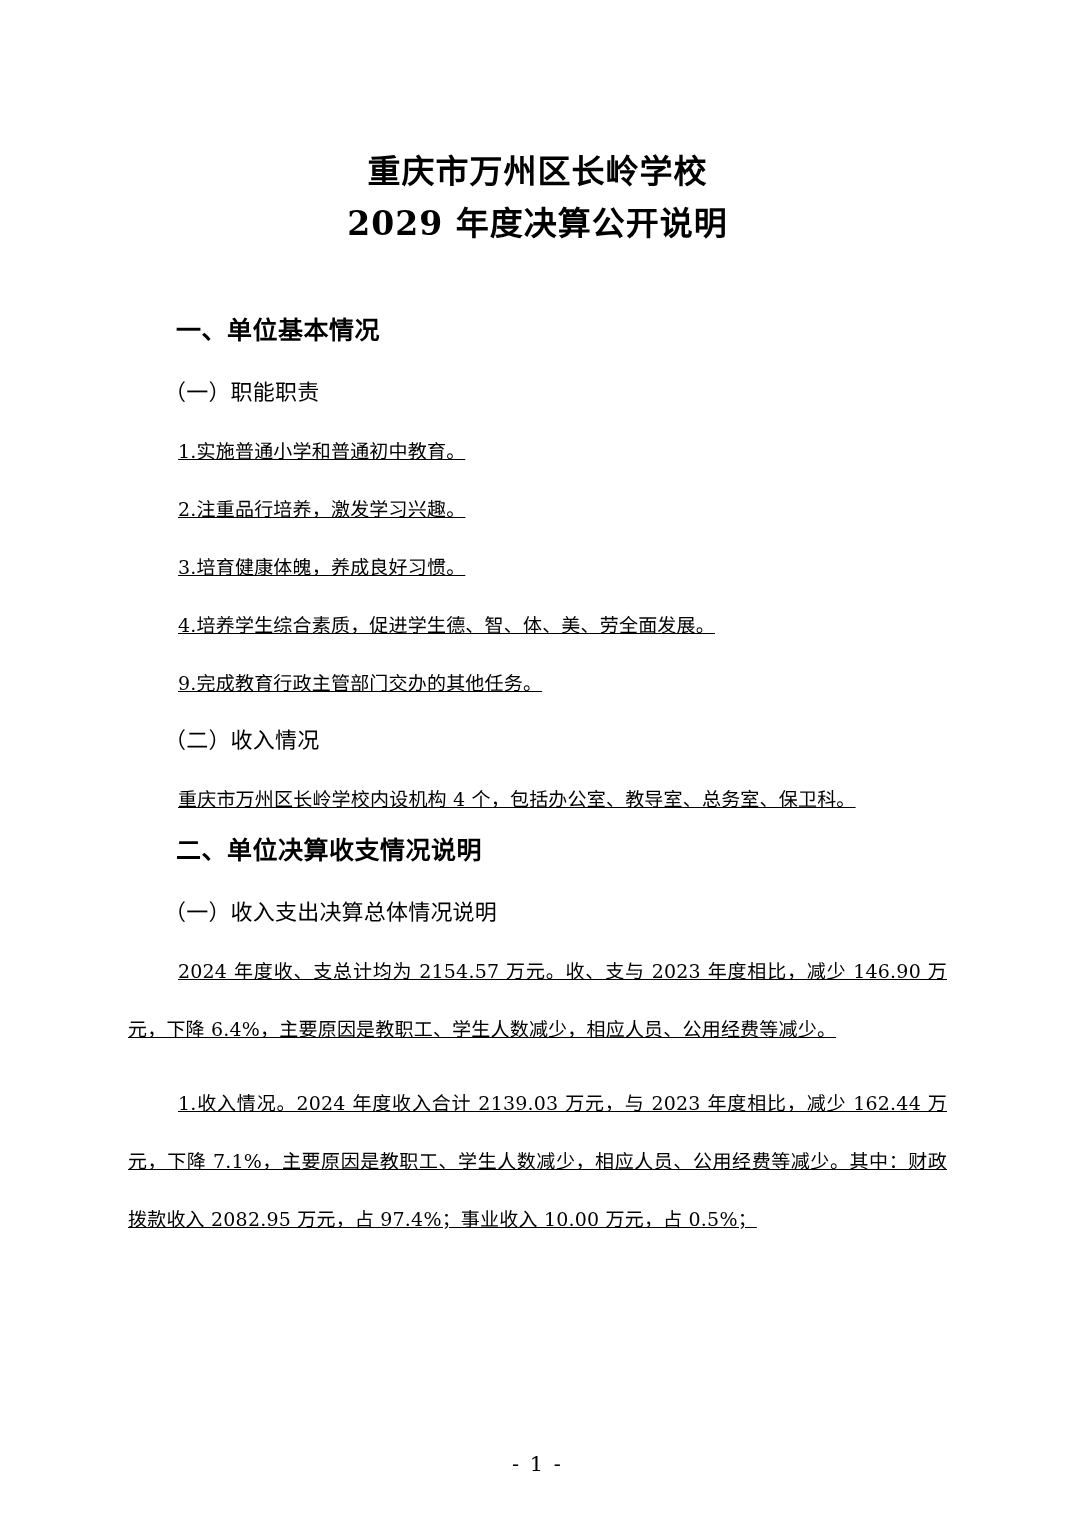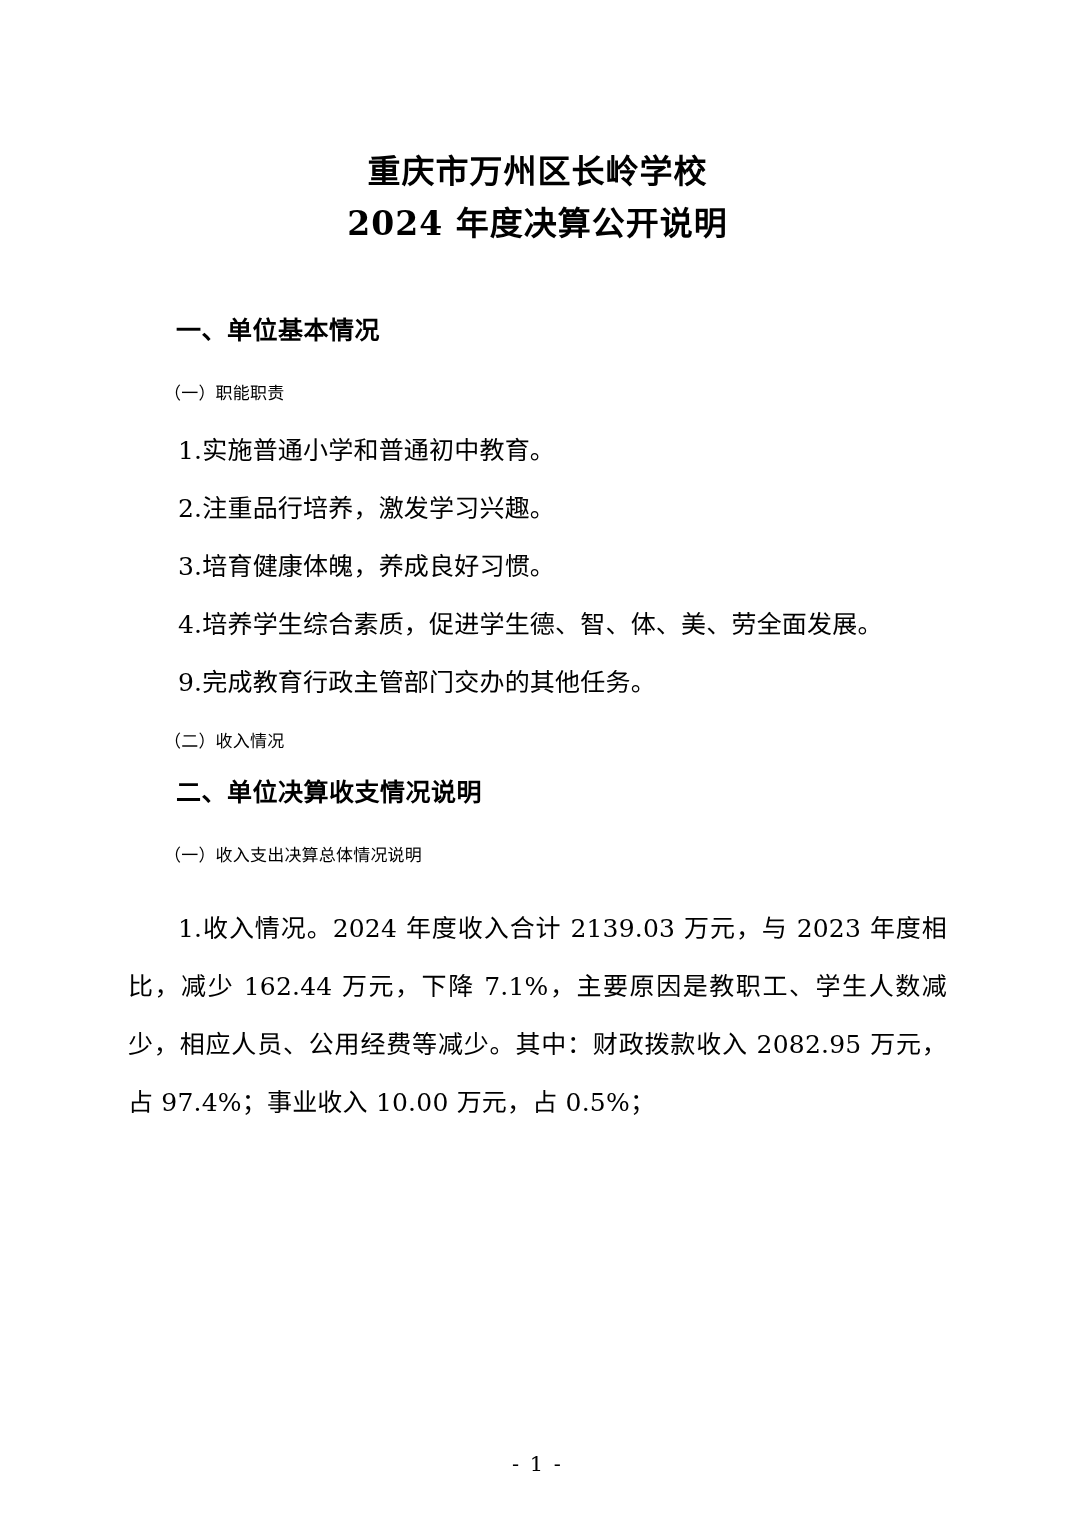--- a/index.html
+++ b/index.html
@@ -41,31 +41,32 @@
     font-family: "DejaVu Sans", "Liberation Sans", sans-serif;
     font-weight: bold;
     font-size: 25px;
     line-height: 46px;
     margin: 0 0 0 0;
     padding: 0;
     text-indent: 48px;
     letter-spacing: 0.5px;
   }
   p.para {
-    font-size: 25px;
+    font-size: 19px;
     line-height: 58px;
     margin: 0;
     padding: 0;
     text-indent: 50px;
     text-align: justify;
     text-justify: inter-ideograph;
     letter-spacing: 0.2px;
+    text-decoration: underline;
   }
   p.subheading {
-    font-size: 17px;
+    font-size: 22px;
     line-height: 58px;
     margin: 0;
     padding: 0;
     text-indent: 36px;
     letter-spacing: 0.2px;
   }
   .gap-sm { height: 10px; }
   .gap-md { height: 16px; }
   .page-number {
     position: absolute;
@@ -78,46 +79,48 @@
     letter-spacing: 2px;
   }
 </style>
 </head>
 <body>
 
 <div class="page">
 
   <div class="doc-title">
     <span class="line">重庆市万州区长岭学校</span>
-    <span class="line">2024 年度决算公开说明</span>
+    <span class="line">2029 年度决算公开说明</span>
   </div>
 
   <div class="spacer-after-title"></div>
 
   <h2 class="section-heading">一、单位基本情况</h2>
 
   <div class="gap-sm"></div>
 
   <p class="subheading">（一）职能职责</p>
 
   <p class="para">1.实施普通小学和普通初中教育。</p>
   <p class="para">2.注重品行培养，激发学习兴趣。</p>
   <p class="para">3.培育健康体魄，养成良好习惯。</p>
   <p class="para">4.培养学生综合素质，促进学生德、智、体、美、劳全面发展。</p>
   <p class="para">9.完成教育行政主管部门交办的其他任务。</p>
 
   <p class="subheading">（二）收入情况</p>
 
+  <p class="para">重庆市万州区长岭学校内设机构 4 个，包括办公室、教导室、总务室、保卫科。</p>
 
   <h2 class="section-heading">二、单位决算收支情况说明</h2>
 
   <div class="gap-sm"></div>
 
   <p class="subheading">（一）收入支出决算总体情况说明</p>
 
+  <p class="para">2024 年度收、支总计均为 2154.57 万元。收、支与 2023 年度相比，减少 146.90 万元，下降 6.4%，主要原因是教职工、学生人数减少，相应人员、公用经费等减少。</p>
 
   <div class="gap-md"></div>
 
   <p class="para">1.收入情况。2024 年度收入合计 2139.03 万元，与 2023 年度相比，减少 162.44 万元，下降 7.1%，主要原因是教职工、学生人数减少，相应人员、公用经费等减少。其中：财政拨款收入 2082.95 万元，占 97.4%；事业收入 10.00 万元，占 0.5%；</p>
 
   <div class="page-number">- 1 -</div>
 
 </div>
 
 </body></html>

